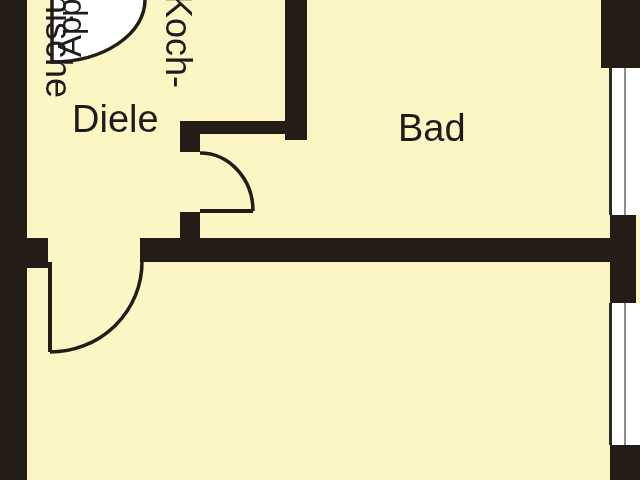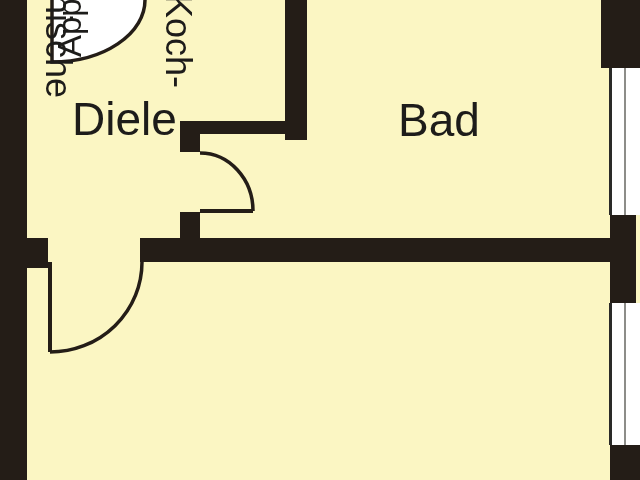--- a/index.html
+++ b/index.html
@@ -32,40 +32,40 @@
 
   svg.overlay {
     position: absolute;
     left: 0; top: 0;
     width: 640px; height: 480px;
   }
 
   .room-label {
     position: absolute;
     color: #1d1c1a;
-    font-size: 46px;
+    font-size: 38px;
     line-height: 38px;
     white-space: pre;
   }
   .label-koch {
     left: 278px; top: -6px;
     font-size: 36px;
     line-height: 40px;
     transform: rotate(90deg);
     transform-origin: 0 0;
   }
   .label-appar {
     left: 52px; top: 57px;
     font-size: 33px;
     line-height: 36px;
     transform: rotate(-90deg);
     transform-origin: 0 0;
   }
   .label-diele { left: 72px; top: 100px; }
-  .label-bad  { left: 398px; top: 101px; }
+  .label-bad  { left: 398px; top: 109px; }
 </style>
 </head>
 <body>
 
 <div id="plan">
 
   <div class="wall" style="left:0; top:0; width:27px; height:480px;"></div>
   <div class="wall" style="left:27px; top:238px; width:21px; height:30px;"></div>
   <div class="wall" style="left:140px; top:238px; width:470px; height:24px;"></div>
   <div class="wall" style="left:180px; top:212px; width:20px; height:26px;"></div>

